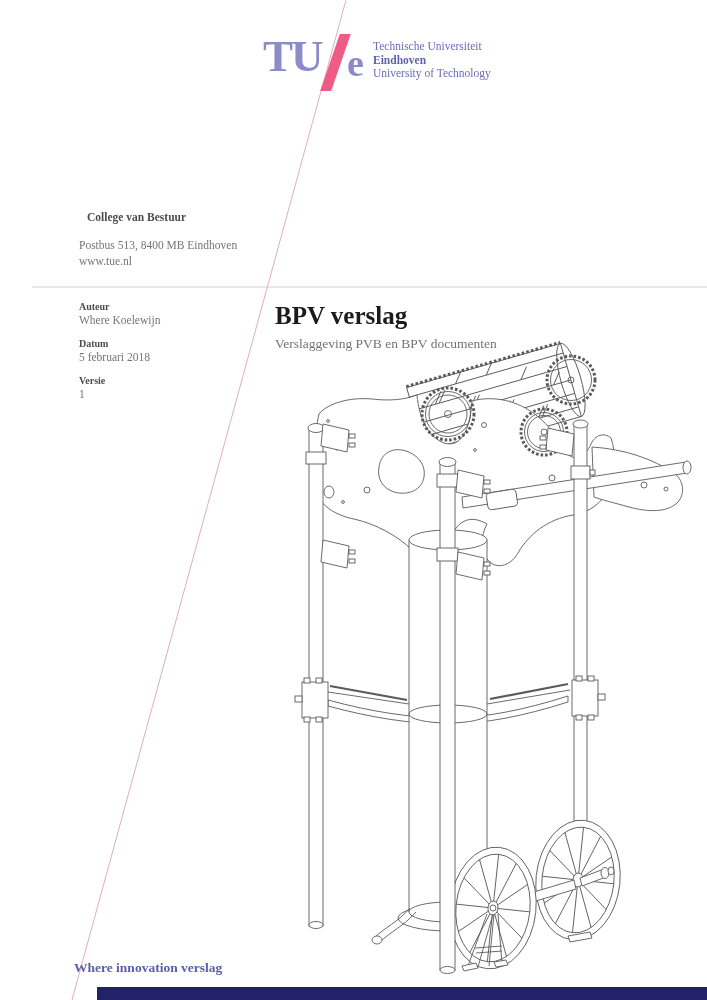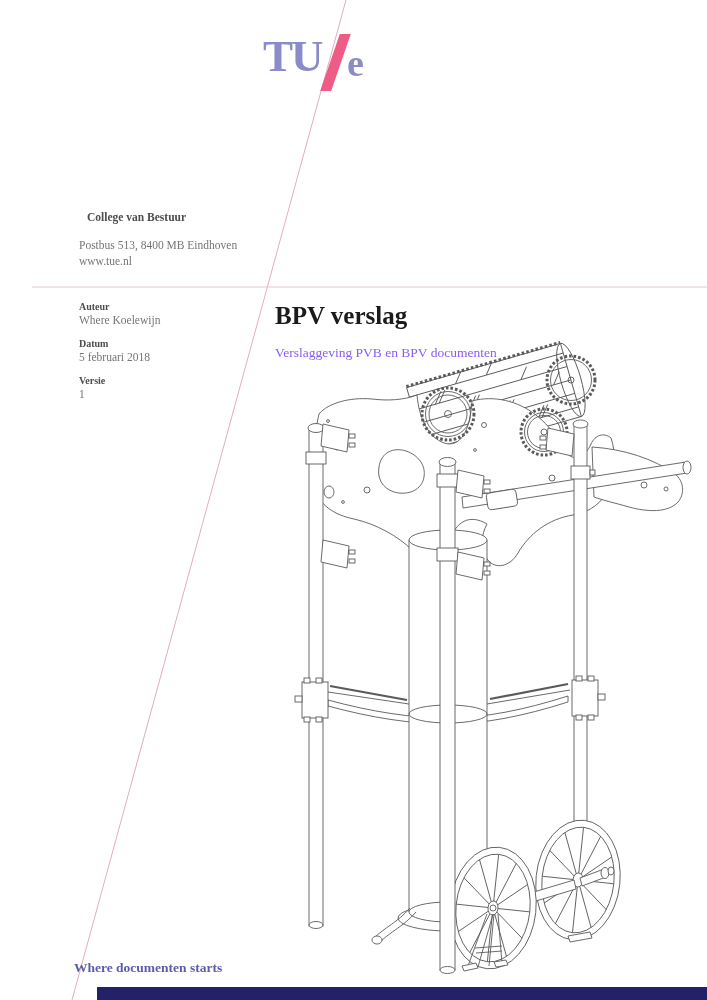--- a/index.html
+++ b/index.html
@@ -21,21 +21,21 @@
 
   
   #dept{position:absolute;left:55px;top:211px;font-size:11.5px;font-weight:bold;color:#4d4d4d;}
   #addr{position:absolute;left:47px;top:237px;font-size:11.5px;line-height:16px;color:#757575;}
   .meta-block{position:absolute;left:47px;font-size:11.5px;color:#757575;}
   .meta-block .lbl{font-size:10px;font-weight:bold;color:#4d4d4d;margin-bottom:2px;}
   #meta0{top:301px;} #meta1{top:338px;} #meta2{top:375px;}
 
   
   #doc-title{position:absolute;left:243px;top:302px;font-size:25px;font-weight:bold;color:#1b1b1b;}
-  #doc-subtitle{position:absolute;left:243px;top:345px;font-size:13.5px;color:#8b5cf6;}
+  #doc-subtitle{position:absolute;left:243px;top:336px;font-size:13.5px;color:#737373;}
 
   
   #slogan{position:absolute;left:42px;top:960px;font-size:13.5px;font-weight:bold;color:#5b5cad;}
   #bottom-bar{position:absolute;left:65px;top:987px;width:642px;height:13px;background:#232268;}
 
   
   .mk{stroke:#5a5a5a;stroke-width:0.9;fill:none;}
   .mkw{stroke:#5a5a5a;stroke-width:0.9;fill:#ffffff;}
 </style>
 </head>
@@ -228,20 +228,25 @@
       <rect x="452" y="562" width="6" height="4" class="mkw"></rect>
       <rect x="452" y="571" width="6" height="4" class="mkw"></rect>
     </g>
   </svg>
 
   <div id="logo">
     <span class="tu">TU</span>
     <div class="slash"></div>
     <span class="e">e</span>
   </div>
+  <div id="logo-text">
+    <div class="l1">Technische Universiteit</div>
+    <div class="l2">Eindhoven</div>
+    <div class="l3">University of Technology</div>
+  </div>
 
   <div id="dept">College van Bestuur</div>
   <div id="addr">
     <div>Postbus 513, 8400 MB Eindhoven</div>
     <div>www.tue.nl</div>
   </div>
 
   <div class="meta-block" id="meta0">
     <div class="lbl">Auteur</div>
     <div class="val">Where Koelewijn</div>
@@ -251,16 +256,16 @@
     <div class="val">5 februari 2018</div>
   </div>
   <div class="meta-block" id="meta2">
     <div class="lbl">Versie</div>
     <div class="val">1</div>
   </div>
 
   <div id="doc-title">BPV verslag</div>
   <div id="doc-subtitle">Verslaggeving PVB en BPV documenten</div>
 
-  <div id="slogan">Where documenten starts</div>
+  <div id="slogan">Where innovation verslag</div>
   <div id="bottom-bar"></div>
 
 </div>
 
 </body></html>

